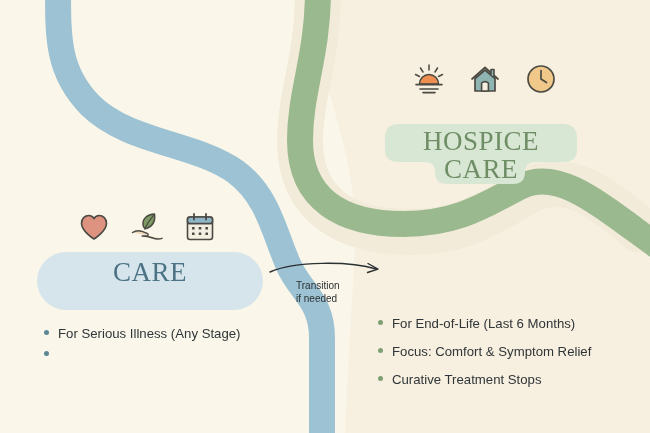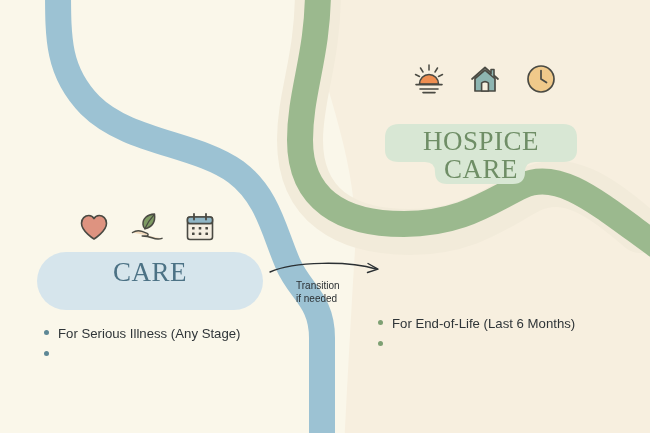--- a/index.html
+++ b/index.html
@@ -176,20 +176,25 @@
       </div>
     </div>
 
     <ul class="bullets" id="hospice-bullets" style="left:374px; top:312px;">
       <li>
         <span class="dot"></span>
         <span>For End-of-Life (Last 6 Months)</span>
       </li>
       <li>
         <span class="dot"></span>
+        <span>Focus: Comfort &amp; Symptom Relief</span>
+      </li>
+      <li>
+        <span class="dot"></span>
+        <span>Curative Treatment Stops</span>
       </li>
     </ul>
 
     <div class="icon-row" id="palliative-icons" style="left:78px; top:211px; gap:20px;">
 
       <span class="icon" title="Heart">
         <svg width="32" height="32" viewBox="0 0 32 32">
           <path d="M16,28 C16,28 3.5,20.2 3.5,12.2 C3.5,7.6 7,4.5 10.8,4.5 C13.3,4.5 15.2,6 16,7.6
                    C16.8,6 18.7,4.5 21.2,4.5 C25,4.5 28.5,7.6 28.5,12.2 C28.5,20.2 16,28 16,28 Z" fill="#DE9380" stroke="#4A4A43" stroke-width="1.6" stroke-linejoin="round"></path>
         </svg>

